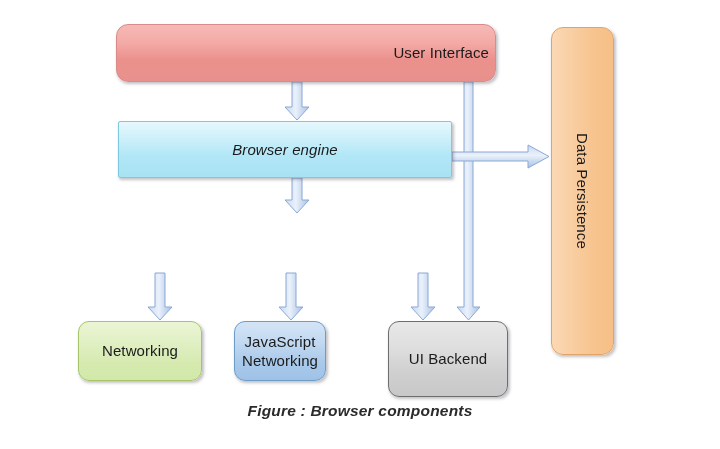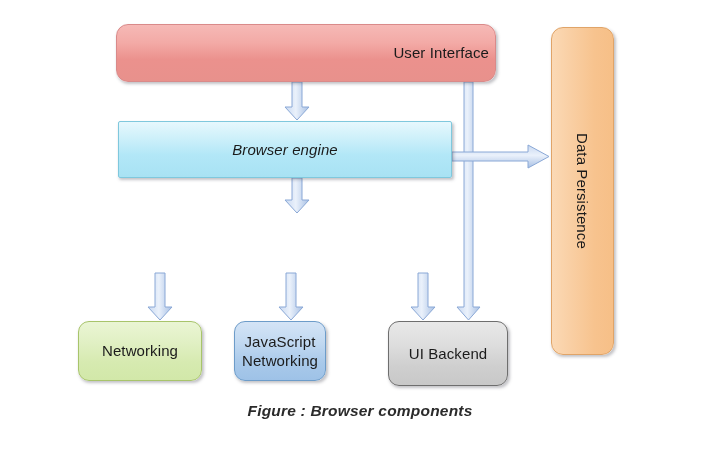--- a/index.html
+++ b/index.html
@@ -71,21 +71,21 @@
 
   
   .node-js {
     left: 234px; top: 321px; width: 92px; height: 60px;
     border: 1.4px solid #6d9cc9;
     background: linear-gradient(to bottom, #d4e4f6 0%, #c2d9f1 35%, #a9c9ea 70%, #9ec2e7 100%);
   }
 
   
   .node-backend {
-    left: 388px; top: 321px; width: 120px; height: 65px;
+    left: 388px; top: 321px; width: 120px; height: 76px;
     border: 1.4px solid #6e6e6e;
     background: linear-gradient(to bottom, #e8e8e8 0%, #dedede 35%, #cfcfcf 70%, #c8c8c8 100%);
   }
 
   
   .node-persistence {
     left: 551px; top: 27px; width: 63px; height: 328px;
     border: 1.4px solid #e0a468;
     background: linear-gradient(to right, #fbd9b5 0%, #f9cfa4 30%, #f7c38e 70%, #f6bf87 100%);
     border-radius: 12px;

